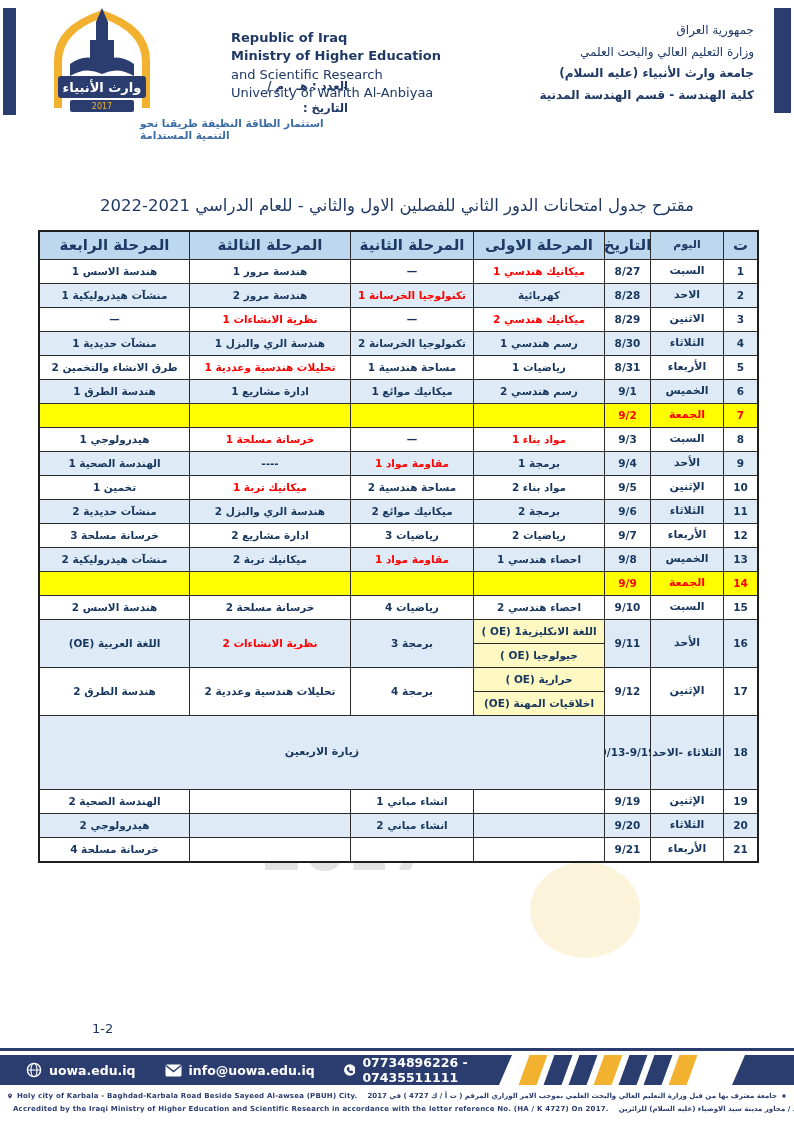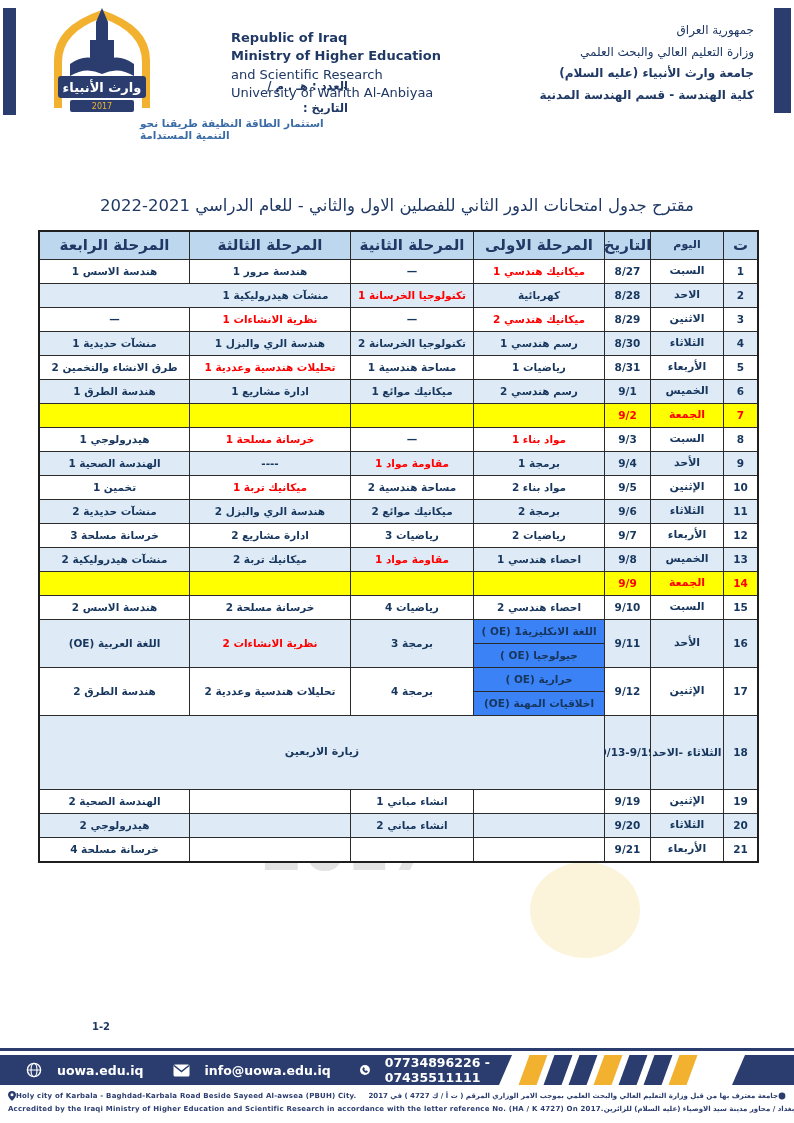--- a/index.html
+++ b/index.html
@@ -41,36 +41,36 @@
   .c-no{flex:0 0 34px}
   .c-day{flex:0 0 73px;font-size:11px}
   .c-date{flex:0 0 46px;direction:ltr}
   .c-s1{flex:0 0 131px}
   .c-s2{flex:0 0 123px}
   .c-s3{flex:0 0 161px}
   .c-s4{flex:0 0 149px}
   .c-merged{flex:0 0 564px;font-size:11px}
   .c.red{color:#FF0000}
   .c.split{flex-direction:column;align-items:stretch;padding:0}
-  .c .sub{flex:1;display:flex;align-items:center;justify-content:center;background:#3b82f6}
+  .c .sub{flex:1;display:flex;align-items:center;justify-content:center;background:#fef9c3}
   .c .sub:first-child{border-bottom:1px solid #2b2b2b}
   .c-date.two,.c-day.two{flex-direction:row;justify-content:center;line-height:1.6}
 
   
-  .page-num{position:absolute;left:92px;top:1021px;color:#1F3864;font-weight:bold;font-size:10px;z-index:2}
+  .page-num{position:absolute;left:92px;top:1021px;color:#1F3864;font-weight:normal;font-size:13px;z-index:2}
   .foot-rule{position:absolute;left:0;top:1048px;width:794px;height:3px;background:#2B3D6F}
   .foot-bar{position:absolute;left:0;top:1055px;width:512px;height:30px;background:#2B3D6F;clip-path:polygon(0 0,100% 0,calc(100% - 13px) 100%,0 100%);display:flex;align-items:center;gap:7px;padding-left:26px;color:#fff;font-size:12.5px;font-weight:bold;z-index:2}
-  .foot-bar .grp{display:flex;align-items:center;gap:15px}
+  .foot-bar .grp{display:flex;align-items:center;gap:7px}
   .foot-bar .grp + .grp{margin-left:22px}
   .stripes{position:absolute;left:524px;top:1055px;height:30px;display:flex;gap:7px;z-index:2}
   .stripe{width:18px;height:30px;transform:skewX(-20deg)}
   .stripe.y{background:#F2B230}
   .stripe.n{background:#2B3D6F}
   .end-block{position:absolute;right:0;top:1055px;width:62px;height:30px;background:#2B3D6F;clip-path:polygon(13px 0,100% 0,100% 100%,0 100%)}
-  .foot-line{position:absolute;left:8px;width:778px;display:flex;align-items:center;color:#2B3D6F;font-size:7px;font-weight:bold;z-index:2}
+  .foot-line{position:absolute;left:8px;width:778px;display:flex;align-items:center;gap:5px;color:#2B3D6F;font-size:7px;font-weight:bold;z-index:2}
   .foot-line .en{white-space:nowrap;letter-spacing:.2px}
   .foot-line .sp{flex:1}
   .foot-line .ar{direction:rtl;white-space:nowrap}
   .fl1{top:1091px}
   .fl2{top:1104px}
 </style>
 </head>
 <body>
 
 <div class="page">
@@ -140,20 +140,21 @@
         <div class="c c-s2">—</div>
         <div class="c c-s3">هندسة مرور 1</div>
         <div class="c c-s4">هندسة الاسس 1</div>
       </div>
       <div class="trow bg-blue">
         <div class="c c-no">2</div>
         <div class="c c-day">الاحد</div>
         <div class="c c-date">8/28</div>
         <div class="c c-s1">كهربائية</div>
         <div class="c c-s2 red">تكنولوجيا الخرسانة 1</div>
+        <div class="c c-s3">هندسة مرور 2</div>
         <div class="c c-s4">منشآت هيدروليكية 1</div>
       </div>
       <div class="trow bg-white">
         <div class="c c-no">3</div>
         <div class="c c-day">الاثنين</div>
         <div class="c c-date">8/29</div>
         <div class="c c-s1 red">ميكانيك هندسي 2</div>
         <div class="c c-s2">—</div>
         <div class="c c-s3 red">نظرية الانشاءات 1</div>
         <div class="c c-s4">—</div>

